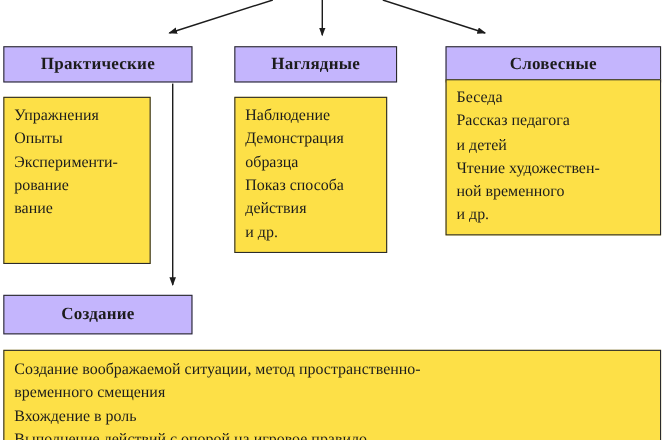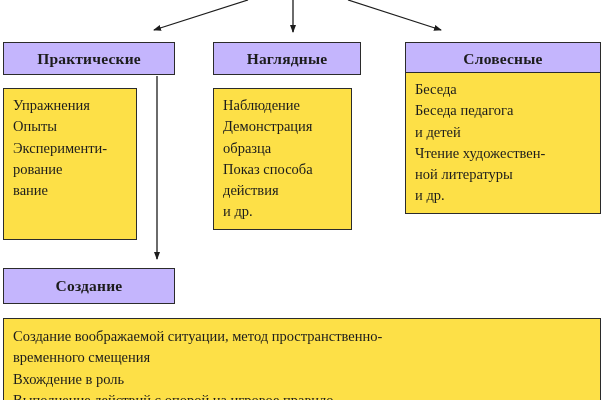--- a/index.html
+++ b/index.html
@@ -89,24 +89,24 @@
     <div class="line">Показ способа</div>
     <div class="line">действия</div>
     <div class="line">и др.</div>
   </div>
 
   <div class="hdr" id="hdr-verbal">
     <span>Словесные</span>
   </div>
   <div class="box" id="box-verbal">
     <div class="line">Беседа</div>
-    <div class="line">Беседа педагога</div>
+    <div class="line">Рассказ педагога</div>
     <div class="line">и детей</div>
     <div class="line">Чтение художествен-</div>
-    <div class="line">ной литературы</div>
+    <div class="line">ной временного</div>
     <div class="line">и др.</div>
   </div>
 
   <div class="hdr" id="hdr-game">
     <span>Создание</span>
   </div>
   <div class="box" id="box-game">
     <div class="line">Создание воображаемой ситуации, метод пространственно-</div>
     <div class="line">временного смещения</div>
     <div class="line">Вхождение в роль</div>

